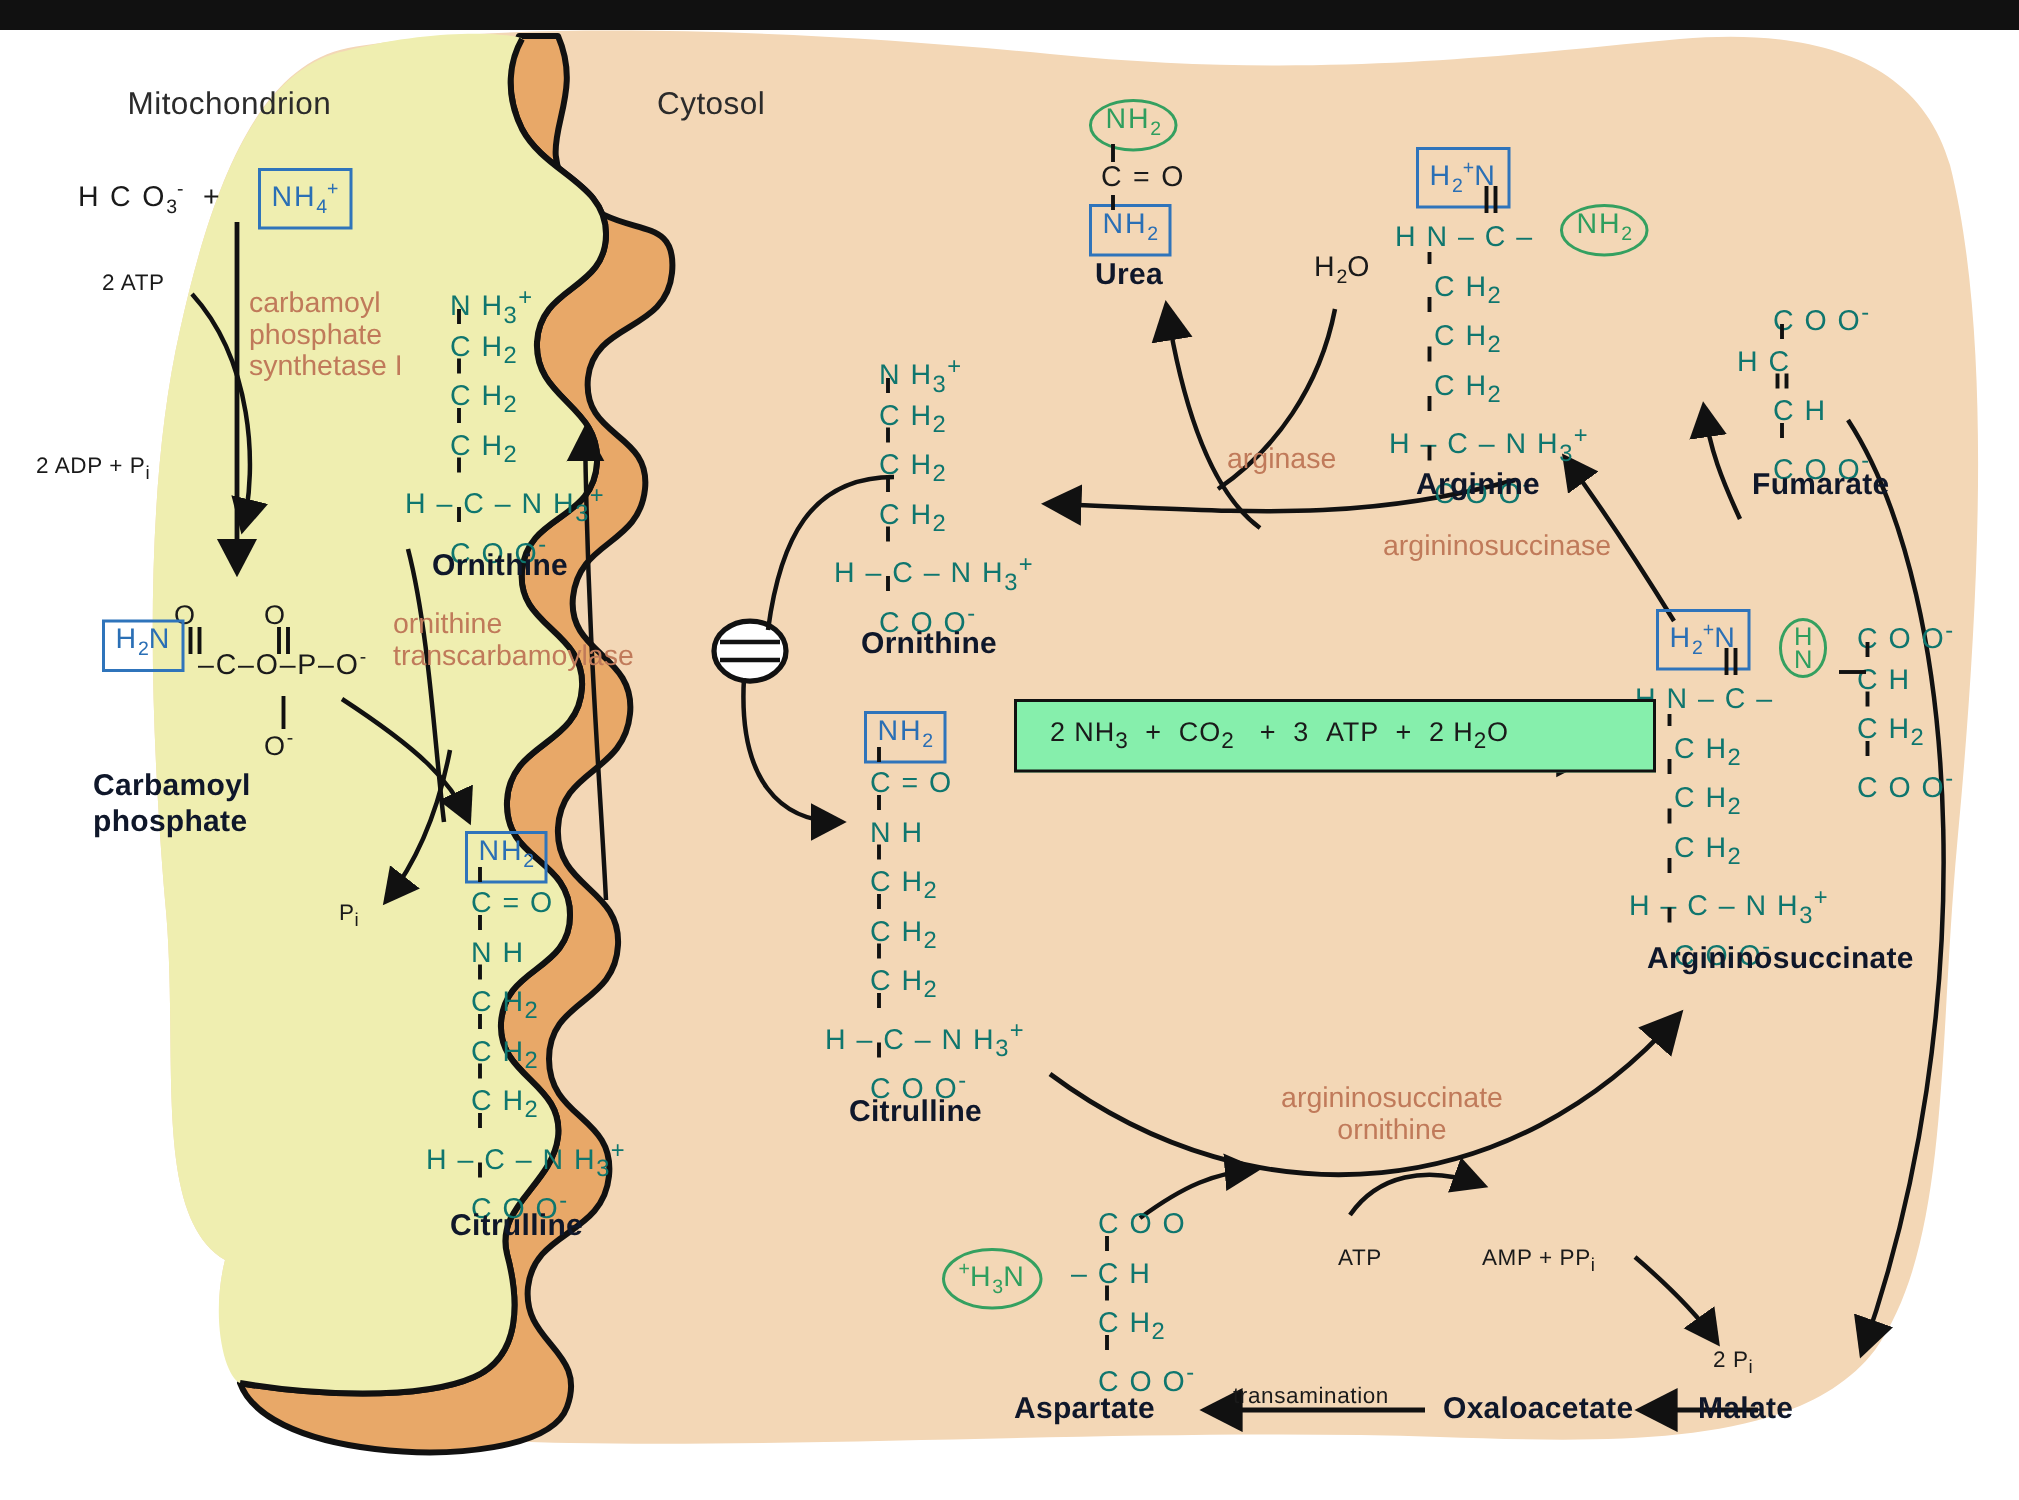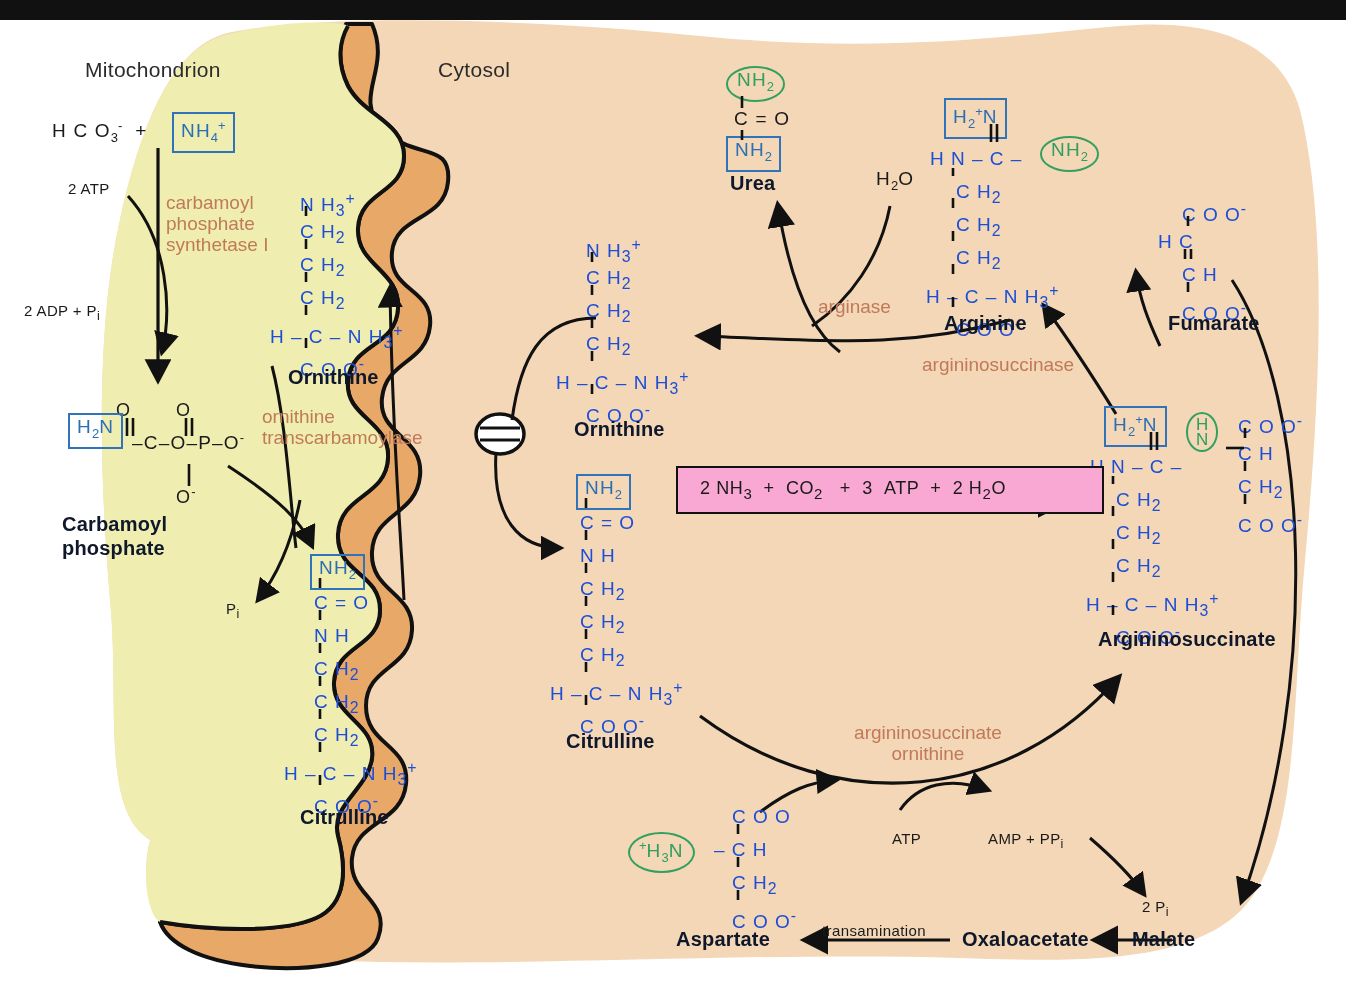--- a/index.html
+++ b/index.html
@@ -9,27 +9,27 @@
   .topbar{position:absolute;left:0;top:0;width:1346px;height:20px;background:#111111;}
   svg.layer{position:absolute;left:0;top:0;width:1346px;height:1000px;pointer-events:none;}
   .lbl{position:absolute;white-space:nowrap;color:#1a1a1a;}
   .compart{font-size:21px;color:#2b2b2b;letter-spacing:.3px;}
   .molname{font-weight:bold;font-size:20px;color:#0f172a;letter-spacing:.2px;}
   .enz{color:#c07a5a;font-size:19px;line-height:21px;}
   .chem{font-size:19px;color:#1a1a1a;letter-spacing:1.2px;}
   .chem sub{font-size:13px;letter-spacing:0;}
   .chem sup{font-size:13px;letter-spacing:0;}
   .small{font-size:15px;letter-spacing:.4px;}
-  .struct{position:absolute;font-size:19px;color:#1d4ed8;line-height:33px;letter-spacing:1px;}
+  .struct{position:absolute;font-size:19px;color:#0f766e;line-height:33px;letter-spacing:1px;}
   .struct .row{height:33px;white-space:nowrap;}
   .blue{color:#2a6fb5;}
   .grn{color:#2f9e5e;}
   .boxblue{border:2.5px solid #2f74bb;padding:1px 7px 2px 7px;display:inline-block;line-height:22px;}
   .ovalgrn{border:2.5px solid #34a060;border-radius:50%/50%;padding:1px 9px 2px 9px;display:inline-block;line-height:22px;}
-  .eqbox{position:absolute;border:2.5px solid #111;background:#f9a8d4;padding:10px 14px;}
+  .eqbox{position:absolute;border:2.5px solid #111;background:#86efac;padding:10px 14px;}
   .eqline{font-size:18px;color:#1a1a1a;letter-spacing:.6px;white-space:nowrap;}
   .mono-center{text-align:center;}
 </style>
 </head>
 <body>
 
 <div id="stage">
 
   <div class="topbar"></div>
 

